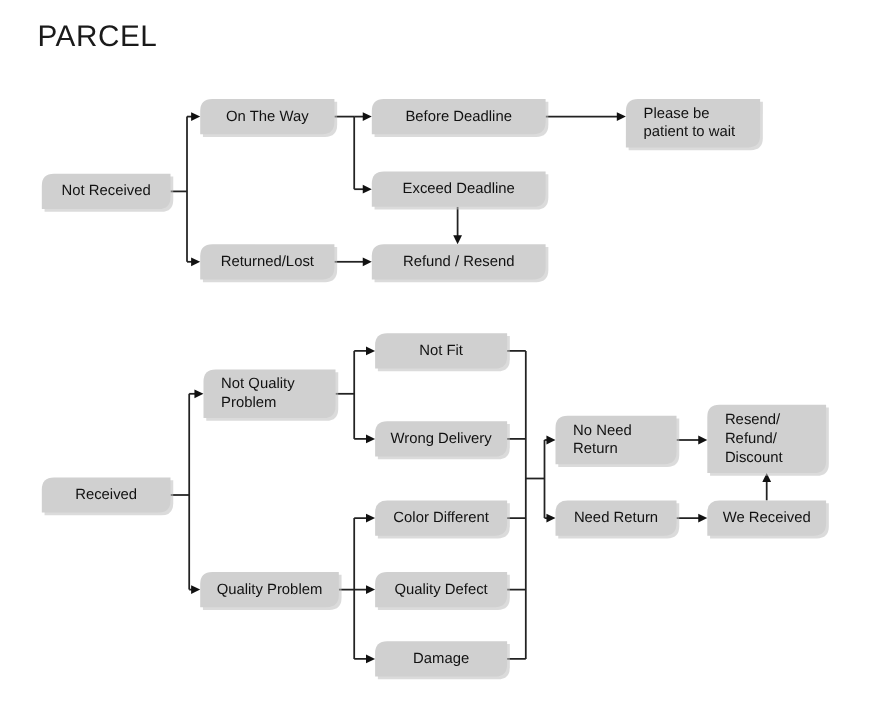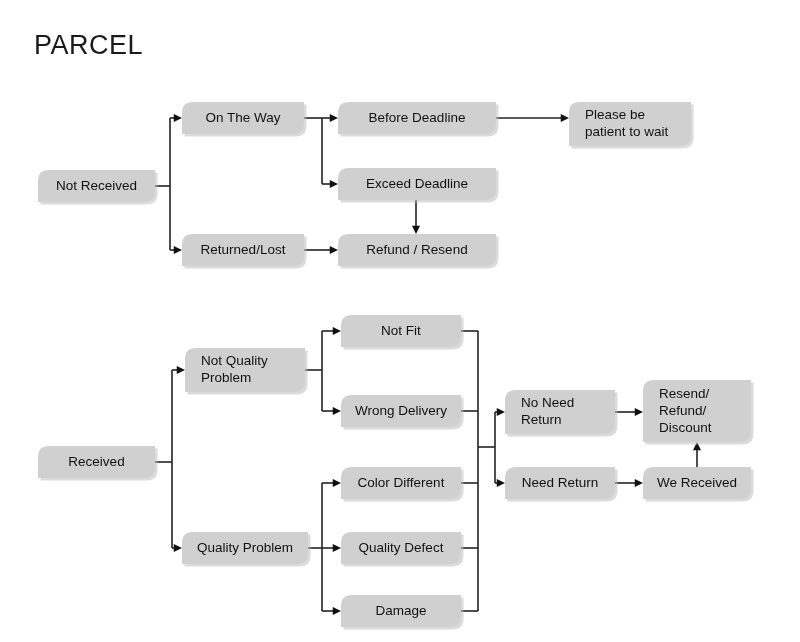--- a/index.html
+++ b/index.html
@@ -10,21 +10,21 @@
   body {
     width: 800px;
     height: 642px;
     font-family: "Liberation Sans", sans-serif;
     overflow: hidden;
     position: relative;
   }
   #chart-root {
     position: absolute;
     left: 0;
-    top: 12px;
+    top: 0;
     width: 800px;
     height: 540px;
   }
   .diagram-title {
     font-size: 27px;
     font-weight: 400;
     fill: #1a1a1a;
     letter-spacing: 0.5px;
     font-family: "Liberation Sans", sans-serif;
   }

